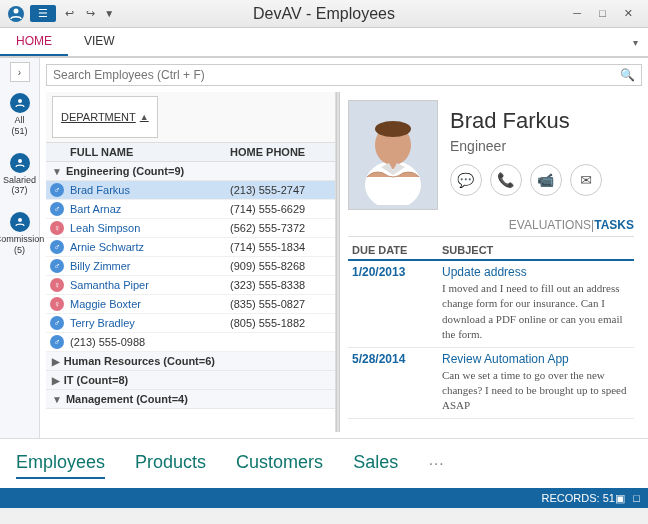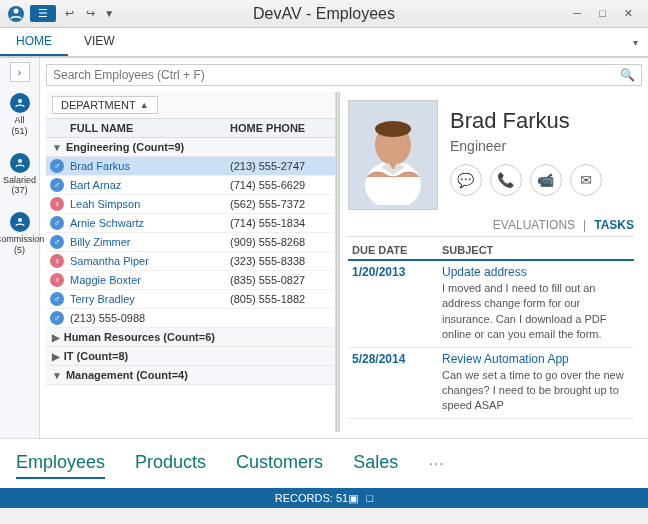--- a/index.html
+++ b/index.html
@@ -21,21 +21,21 @@
     .title-bar-icon svg { width: 12px; height: 12px; }
     .title-bar-menu-btn { background: #1565a0; color: white; border: none; padding: 2px 8px; font-size: 11px; cursor: pointer; border-radius: 2px; }
     .title-bar-title { font-size: 16px; color: #333; position: absolute; left: 50%; transform: translateX(-50%); }
     .title-bar-controls { display: flex; gap: 4px; }
     .title-bar-controls span { font-size: 11px; color: #555; cursor: pointer; padding: 2px 6px; border: 1px solid transparent; }
 
     
     .ribbon { background: white; border-bottom: 1px solid #d0d0d0; }
     .ribbon-tabs { display: flex; align-items: center; border-bottom: 1px solid #d0d0d0; }
     .ribbon-tab { padding: 6px 16px; font-size: 12px; cursor: pointer; color: #333; border-bottom: 2px solid transparent; }
-    .ribbon-tab.active { color: #0369a1; border-bottom: 2px solid #1565a0; }
+    .ribbon-tab.active { color: #be185d; border-bottom: 2px solid #1565a0; }
     .ribbon-chevron { margin-left: auto; padding: 6px 10px; font-size: 10px; color: #666; cursor: pointer; }
 
     
     .main-container { display: flex; height: 380px; background: white; }
 
     
     .left-sidebar {
       width: 40px;
       background: #f5f7fa;
       border-right: 1px solid #ddd;
@@ -106,27 +106,28 @@
     .dept-sort-header {
       display: flex;
       align-items: center;
       padding: 4px 6px;
       border-bottom: 1px solid #ddd;
       background: #f9f9f9;
     }
     .dept-sort-btn {
       background: white;
       border: 1px solid #ccc;
-      padding: 2px 8px;
+      padding: 14px 8px;
       font-size: 11px;
       cursor: pointer;
       color: #333;
       display: flex;
       align-items: center;
       gap: 4px;
+      text-decoration: underline;
     }
     .sort-arrow { font-size: 9px; color: #555; }
 
     
     .employee-table { flex: 1; overflow-y: auto; }
     .table-header {
       display: grid;
       grid-template-columns: 20px 160px 110px;
       background: #f0f4f8;
       border-bottom: 1px solid #ddd;
@@ -195,21 +196,20 @@
       cursor: pointer;
       font-size: 14px;
       color: #555;
     }
 
     
     .tasks-header {
       display: flex;
       justify-content: flex-end;
       align-items: center;
-      gap: 8px;
       margin-bottom: 4px;
       border-bottom: 1px solid #ddd;
       padding-bottom: 4px;
     }
     .tasks-tab { font-size: 12px; color: #888; cursor: pointer; }
     .tasks-tab.active { font-size: 12px; color: #1565a0; font-weight: 600; }
     .tasks-divider { color: #888; font-size: 12px; }
 
     
     .tasks-table { flex: 1; overflow-y: auto; }
@@ -223,21 +223,21 @@
       color: #555;
     }
     .task-row { border-bottom: 1px solid #e8e8e8; padding: 4px 4px; }
     .task-date-row {
       display: grid;
       grid-template-columns: 90px 1fr;
       align-items: start;
     }
     .task-date { font-size: 12px; font-weight: 600; color: #1565a0; }
     .task-subject { font-size: 12px; color: #1565a0; }
-    .task-desc { font-size: 11px; color: #555; margin-top: 2px; line-height: 1.4; padding-left: 90px; }
+    .task-desc { font-size: 11px; color: #555; margin-top: 2px; line-height: 1.4; padding-left: 90px; font-family: Liberation Serif, serif; }
 
     
     .splitter { width: 4px; background: #e0e0e0; cursor: col-resize; border-left: 1px solid #ccc; border-right: 1px solid #ccc; }
 
     
     .bottom-tabs {
       height: 50px;
       background: white;
       border-top: 1px solid #ddd;
       display: flex;
@@ -258,21 +258,21 @@
     }
     .bottom-more { font-size: 16px; color: #888; cursor: pointer; }
 
     
     .status-bar {
       height: 20px;
       background: #1565a0;
       display: flex;
       align-items: center;
       padding: 0 8px;
-      justify-content: center;
+      justify-content: flex-end;
     }
     .status-text { font-size: 11px; color: white; }
     .status-right { display: flex; gap: 8px; align-items: center; }
     .status-icon { color: white; font-size: 11px; cursor: pointer; }
   </style>
 </head>
 <body>
 
 <div class="title-bar">
   <div class="title-bar-left">

